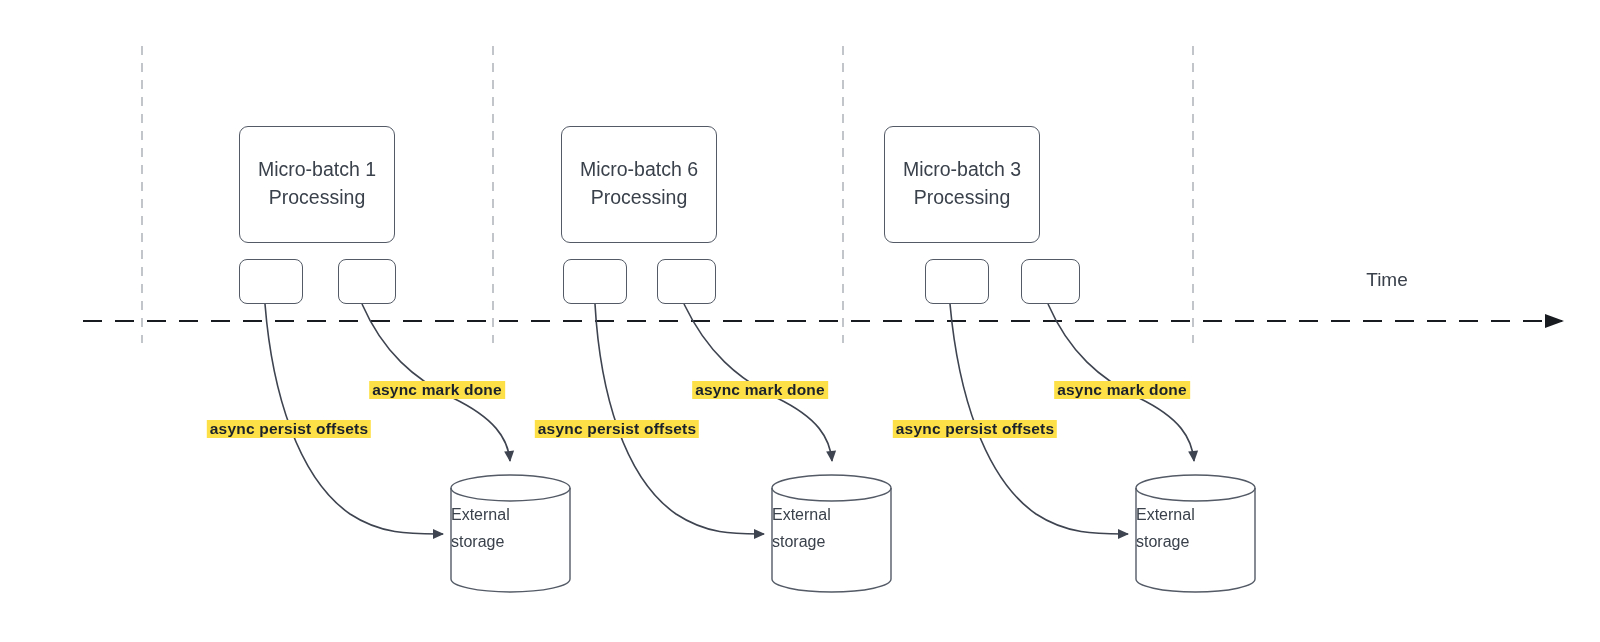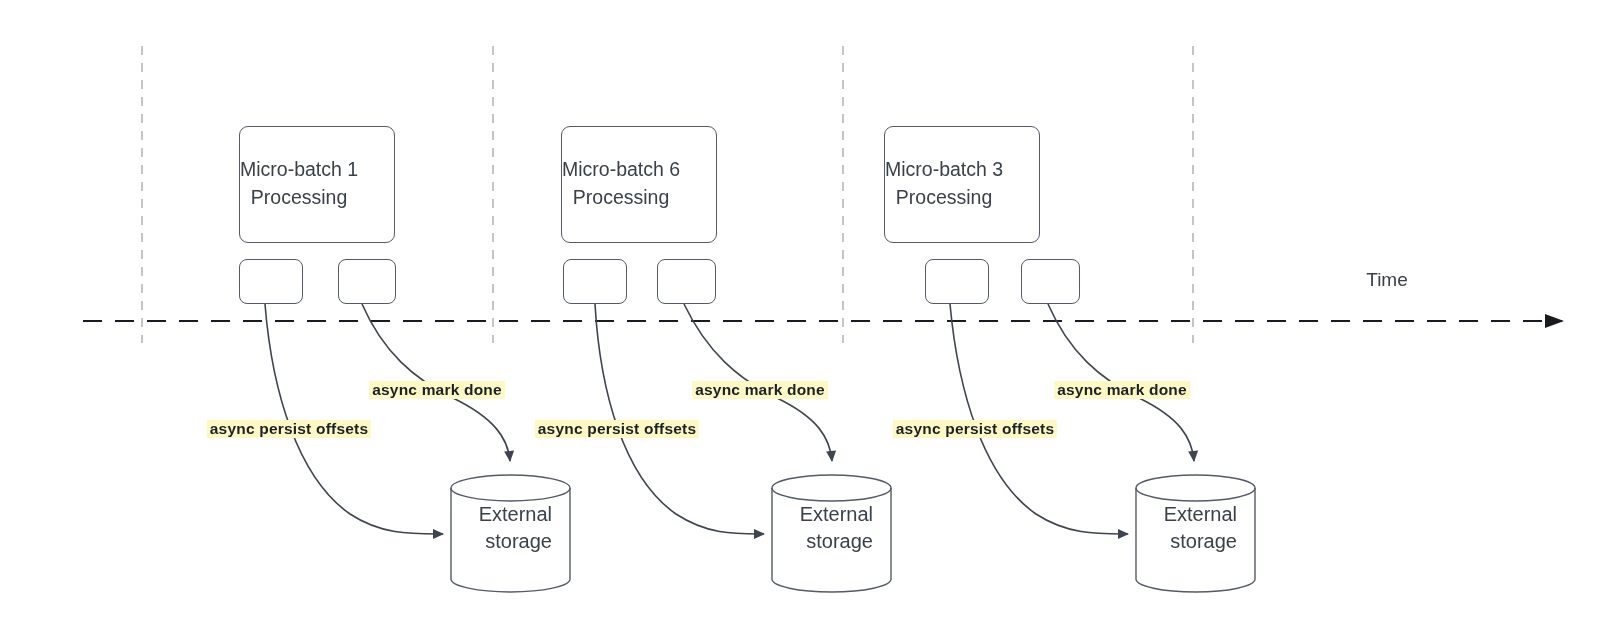--- a/index.html
+++ b/index.html
@@ -12,39 +12,39 @@
   .time-axis{stroke:var(--color-axis,#181b20);stroke-width:2;stroke-dasharray:19 13;fill:none;}
   .axis-arrowhead{fill:var(--color-axis,#181b20);stroke:none;}
   .edge-curve{stroke:var(--color-curve,#3e4450);stroke-width:1.6;fill:none;}
   .curve-arrowhead{fill:var(--color-curve,#3e4450);stroke:none;}
   .cylinder{stroke:var(--color-shape_border,#545b66);stroke-width:1.4;fill:#ffffff;}
   .cylinder-rim{stroke:var(--color-shape_border,#545b66);stroke-width:1.4;fill:none;}
 
   .batch-box{
     position:absolute;top:126px;width:156px;height:117px;box-sizing:border-box;
     border:1.4px solid var(--color-shape_border,#545b66);border-radius:9px;background:#ffffff;
-    display:flex;align-items:center;justify-content:flex-start;padding-bottom:3px;
+    display:flex;align-items:center;justify-content:center;padding-bottom:3px;
   }
   .batch-text{
     text-align:center;font-size:19.5px;line-height:28px;
     color:var(--color-shape_text,#3a414b);
   }
   .mini-box{
     position:absolute;top:259px;height:45px;box-sizing:border-box;
     border:1.4px solid var(--color-shape_border,#545b66);border-radius:8px;background:#ffffff;
   }
   .edge-label{
     position:absolute;transform:translateX(-50%);white-space:nowrap;
     font-weight:bold;font-size:15.5px;letter-spacing:.2px;
     color:var(--color-edge_label_text,#1b212b);
-    background:#fef9c3;padding:0 3px;
+    background:#fde047;padding:0 3px;
   }
   .cyl-label{
-    position:absolute;top:501px;width:101px;text-align:right;
-    font-size:20px;line-height:27px;color:var(--color-shape_text,#3a414b);
+    position:absolute;top:501px;width:101px;text-align:left;
+    font-size:16px;line-height:27px;color:var(--color-shape_text,#3a414b);
   }
   .time-label{
     position:absolute;left:1387px;top:269px;transform:translateX(-50%);
     font-size:19px;color:var(--color-shape_text,#3f4650);
   }
 </style>
 </head>
 <body>
 
 <div class="canvas">

